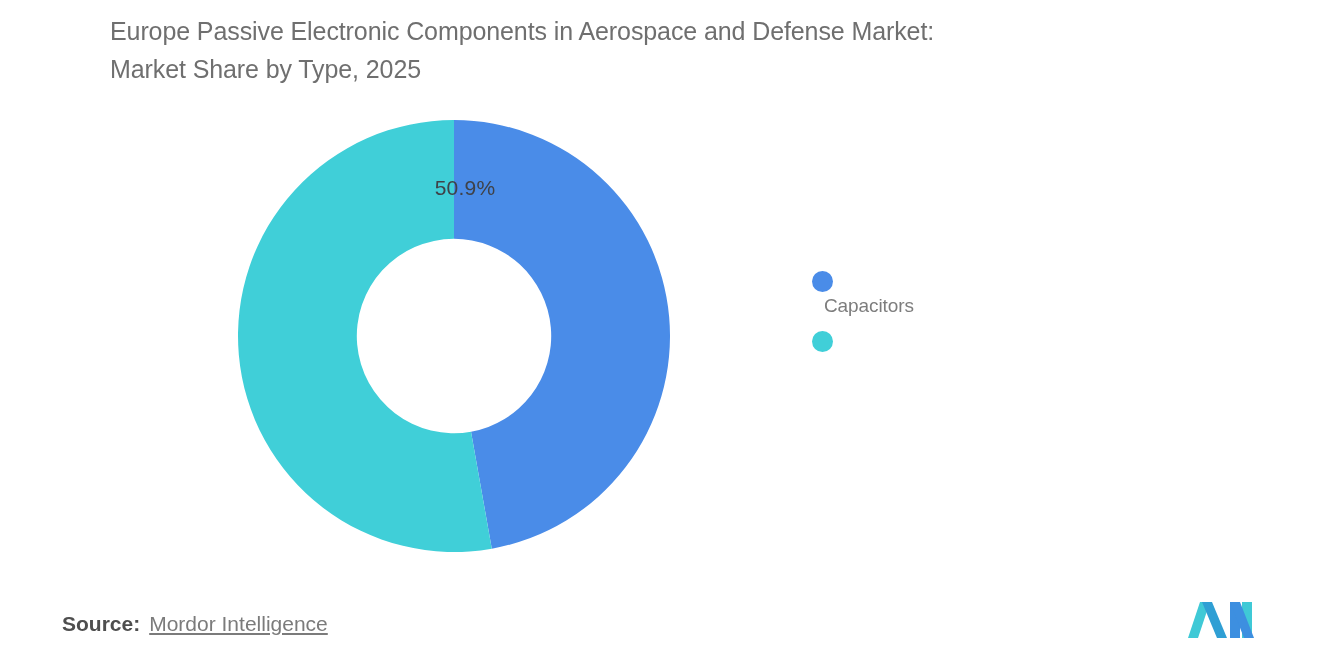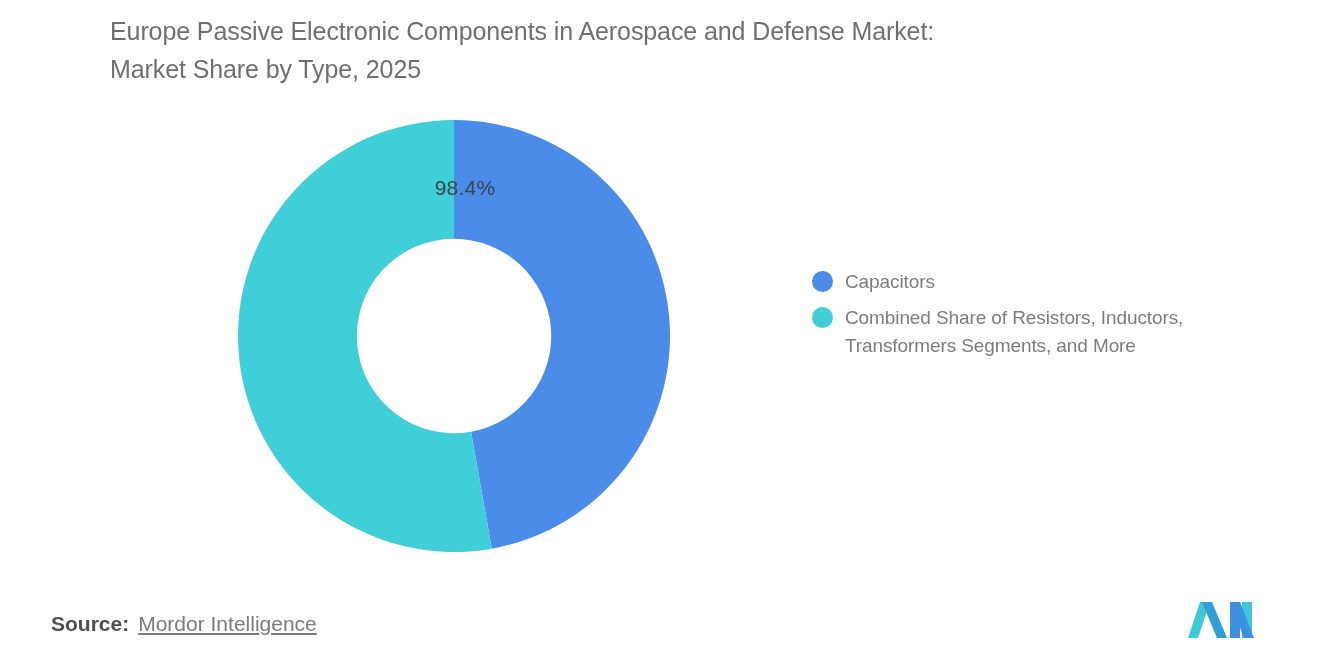--- a/index.html
+++ b/index.html
@@ -60,20 +60,21 @@
   #legend {
     position: absolute;
     left: 812px;
     top: 268px;
     width: 470px;
   }
   .legend-item {
     display: flex;
     align-items: flex-start;
     margin-bottom: 8px;
+    flex-direction: column;
   }
   .legend-swatch {
     width: 21px;
     height: 21px;
     border-radius: 50%;
     flex: 0 0 21px;
     margin-top: 3px;
   }
   .legend-label {
     margin-left: 12px;
@@ -81,21 +82,21 @@
     font-size: 19px;
     line-height: 28px;
     font-weight: 400;
     letter-spacing: -0.1px;
     white-space: pre-line;
   }
 
   
   #source-line {
     position: absolute;
-    left: 51px;
+    left: 62px;
     top: 612px;
     display: flex;
     align-items: baseline;
     font-size: 21px;
   }
   #source-label {
     color: #4e4e4e;
     font-weight: 700;
   }
   #source-value {
@@ -121,33 +122,31 @@
 
 <div id="donut-wrap">
   <svg id="donut-svg" viewBox="0 0 432 436">
 
     <path id="slice-0" d="M 216 2 A 216 216 0 0 1 253.80498073865957 430.6658962583084 L 233.0122413323968 313.69965331623877 A 97.2 97.2 0 0 0 216 120.8 Z" fill="#4a8ce8"></path>
 
     <path id="slice-1" d="M 253.80498073865957 430.6658962583084 A 216 216 0 1 1 215.99999999999997 2 L 215.99999999999997 120.8 A 97.2 97.2 0 1 0 233.0122413323968 313.69965331623877 Z" fill="#40cfd8"></path>
   </svg>
 </div>
 
-<div id="slice-label-capacitors">98.4%</div>
+<div id="slice-label-capacitors">50.9%</div>
 
 <div id="legend">
 
   <div class="legend-item">
     <span class="legend-swatch" id="swatch-0" style="background: rgb(74, 140, 232);"></span>
     <span class="legend-label">Capacitors</span>
   </div>
 
   <div class="legend-item">
     <span class="legend-swatch" id="swatch-1" style="background: rgb(64, 207, 216);"></span>
-    <span class="legend-label">Combined Share of Resistors, Inductors,
-Transformers Segments, and More</span>
   </div>
 
 </div>
 
 <div id="source-line">
   <span id="source-label">Source:</span>
   <span id="source-value">Mordor Intelligence</span>
 </div>
 
 <svg id="brand-logo" viewBox="0 0 72 42">

